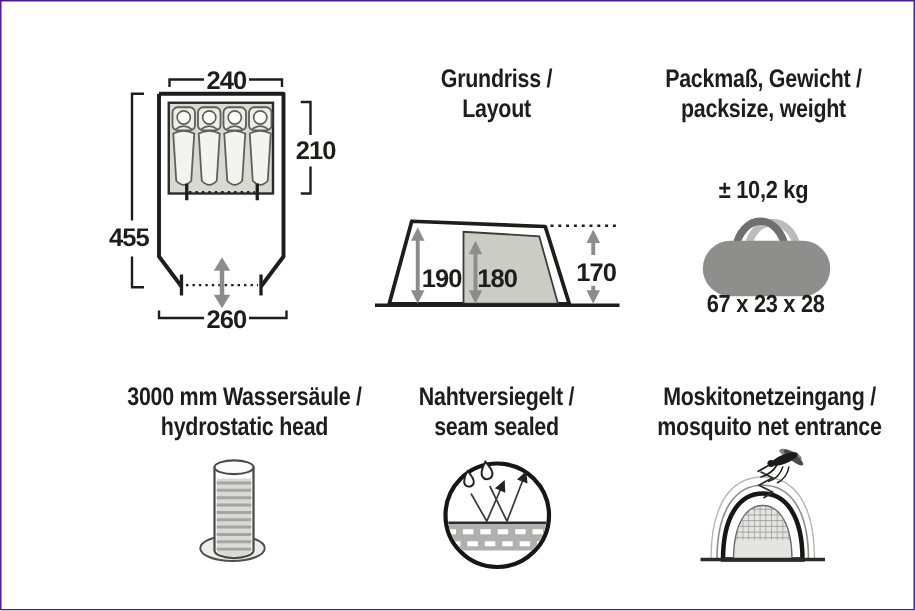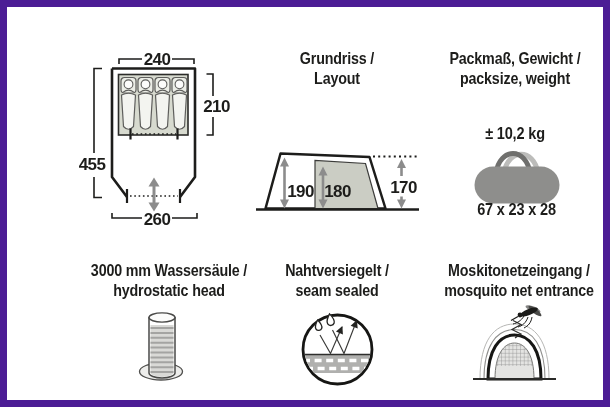--- a/index.html
+++ b/index.html
@@ -1,19 +1,19 @@
 <!DOCTYPE html>
 <html><head>
 <meta charset="utf-8">
 <style>
   html,body{margin:0;padding:0;background:#fff;}
   .canvas{
     position:relative;width:610px;height:407px;background:#ffffff;overflow:hidden;
     font-family:"Liberation Sans", sans-serif;font-weight:700;color:#1d1d1b;
-    border:7px solid #4c1d95;box-sizing:border-box;
+    border:1px solid #4c1d95;box-sizing:border-box;
   }
   .title{
     position:absolute;text-align:center;font-size:17px;line-height:20px;
     letter-spacing:-0.2px;transform:scaleX(0.84);transform-origin:50% 0;
     white-space:nowrap;
   }
   .bigtext{
     position:absolute;text-align:center;font-size:16.5px;letter-spacing:-0.2px;
     transform:scaleX(0.88);transform-origin:50% 0;white-space:nowrap;
   }

